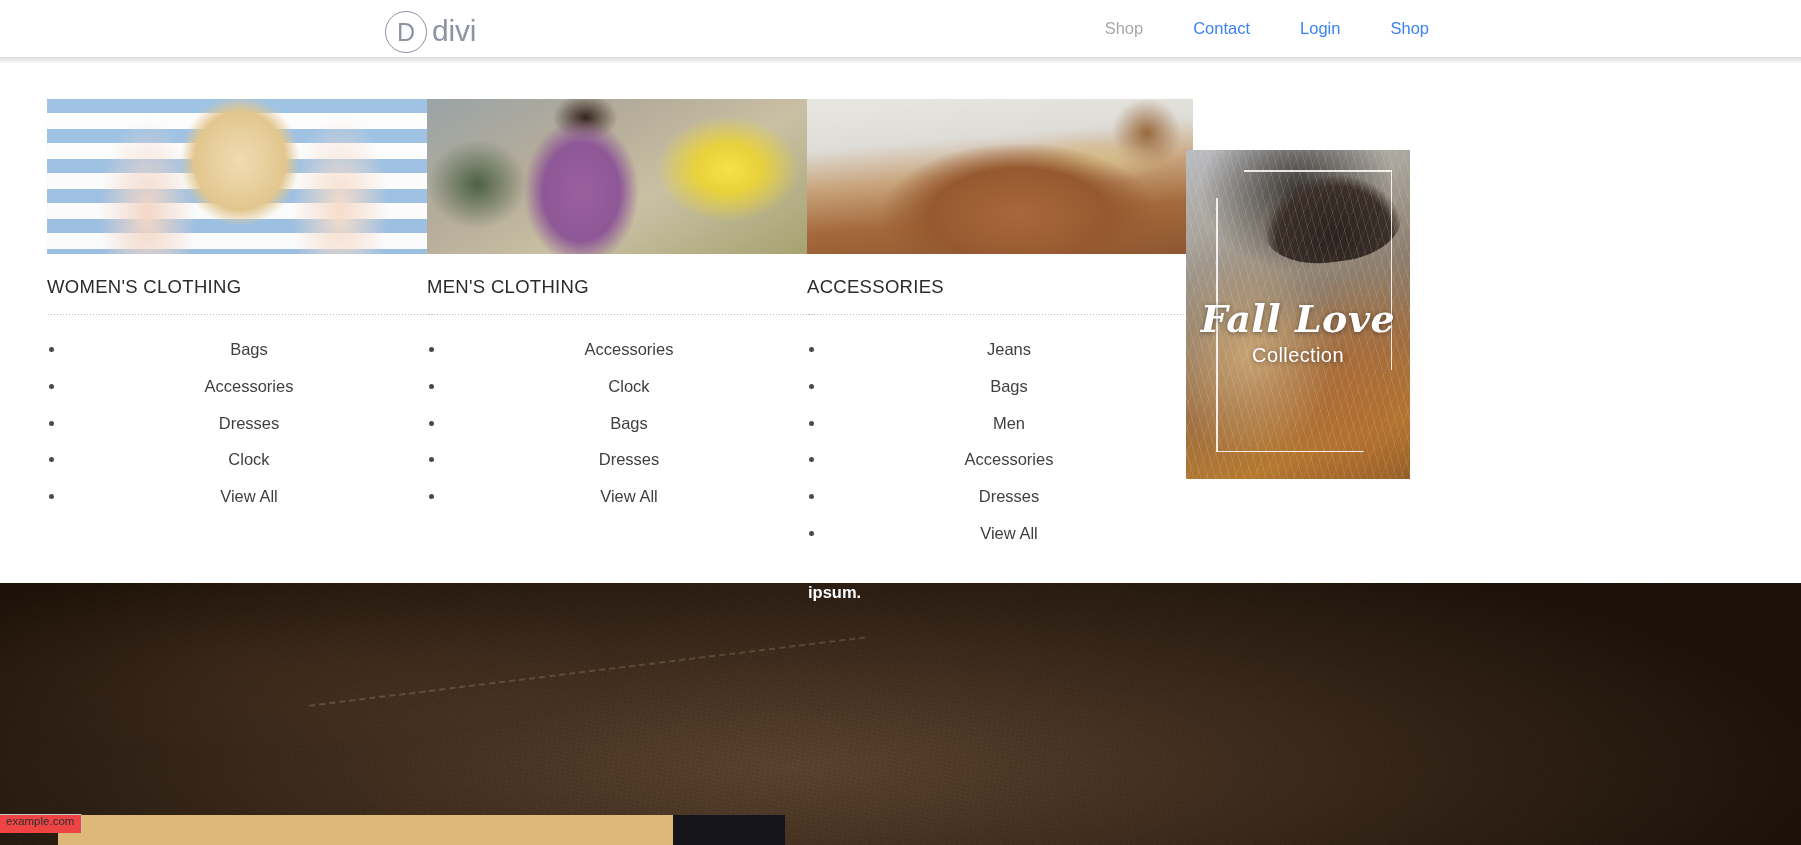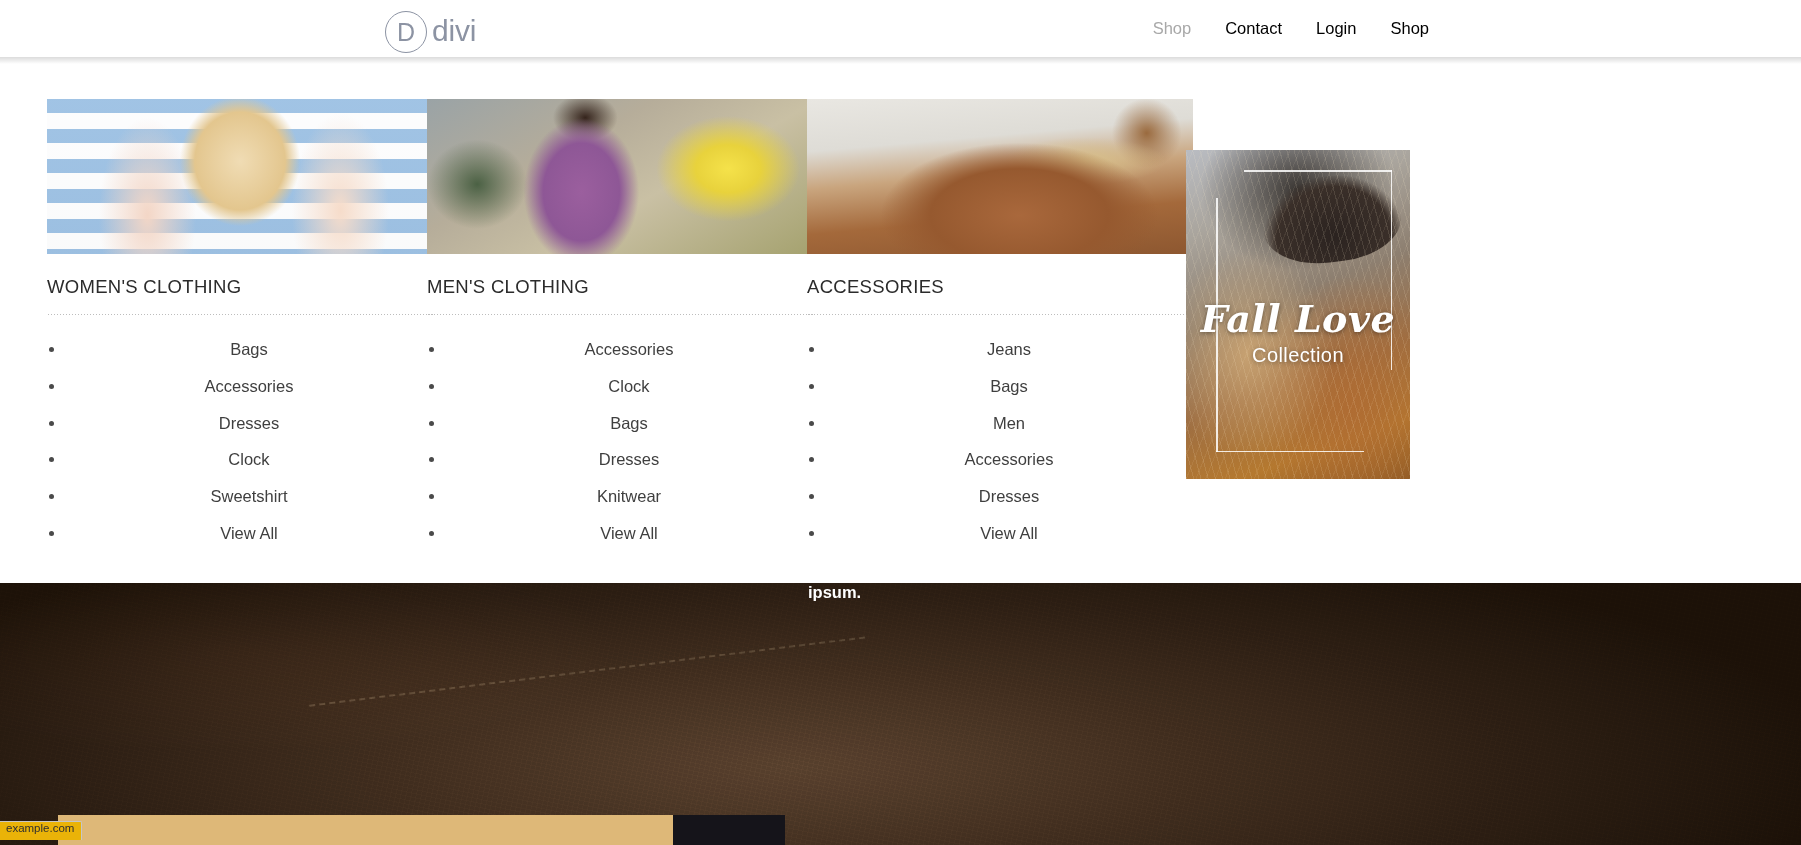--- a/index.html
+++ b/index.html
@@ -39,26 +39,26 @@
     line-height: 1;
   }
   .logo-text {
     font-size: 30px; color: #8c93a3; font-weight: 400;
     letter-spacing: -0.2px; line-height: 1; padding-bottom: 3px;
   }
 
   .nav {
     position: absolute; right: 0; top: 0;
     height: 57px;
-    display: flex; align-items: center; gap: 0px;
+    display: flex; align-items: center; gap: 16px;
     padding-right: 355px;
   }
   .nav-item {
     font-size: 16.5px;
-    color: #000000;
+    color: #3b82f6;
     padding: 0 17px;
     cursor: pointer;
     white-space: nowrap;
     line-height: 57px;
   }
   .nav-item.muted { color: #a8a8a8; }
 
   
   .megamenu {
     position: absolute; top: 64px; left: 0;
@@ -241,24 +241,24 @@
     position: absolute;
     left: 673px; bottom: 0;
     width: 112px; height: 30px;
     background: #15141a;
     z-index: 15;
   }
 
   
   .status-bar {
     position: absolute;
-    left: 0; bottom: 5px;
+    left: 0; bottom: 12px;
     height: 19px;
     padding: 0 7px 6px 6px;
-    background: #eab308;
+    background: #ef4444;
     border-top: 1px solid #c6c6c6;
     border-right: 1px solid #c6c6c6;
     display: flex; align-items: center;
     font-size: 11.5px;
     color: #2f2f2f;
     font-family: "Liberation Sans", sans-serif;
     z-index: 60;
     border-radius: 0 2px 0 0;
   }
 </style>
@@ -293,41 +293,39 @@
                repeating-linear-gradient(180deg, rgba(150,190,228,0.85) 0 14px, rgba(255,255,255,0.92) 14px 30px),
                linear-gradient(180deg, #dfe3e8 0%, #cdd4dc 55%, #bcc4ce 100%);">
         </div>
         <div class="mm-title">WOMEN'S CLOTHING</div>
         <div class="mm-rule"></div>
         <ul class="mm-list">
           <li>Bags</li>
           <li>Accessories</li>
           <li>Dresses</li>
           <li>Clock</li>
-          <li>Sweetshirt</li>
           <li>View All</li>
         </ul>
       </div>
 
       <div class="mm-col c2">
         <div class="mm-thumb" style="background:
                radial-gradient(ellipse 30% 55% at 78% 45%, #f5e24a 0%, #e8d23c 28%, rgba(232,210,60,0) 62%),
                radial-gradient(ellipse 22% 70% at 40% 60%, #9b5f9e 0%, #8e5796 45%, rgba(142,87,150,0) 68%),
                radial-gradient(ellipse 12% 22% at 41% 12%, #35241c 0%, rgba(53,36,28,0) 70%),
                radial-gradient(ellipse 18% 40% at 13% 55%, #4b6144 0%, rgba(75,97,68,0) 72%),
                linear-gradient(150deg, #9aa3a6 0%, #b6ad9a 35%, #c9c0a4 60%, #a5a26f 100%);">
         </div>
         <div class="mm-title">MEN'S CLOTHING</div>
         <div class="mm-rule"></div>
         <ul class="mm-list">
           <li>Accessories</li>
           <li>Clock</li>
           <li>Bags</li>
           <li>Dresses</li>
-          <li>Knitwear</li>
           <li>View All</li>
         </ul>
       </div>
 
       <div class="mm-col c3">
         <div class="mm-thumb" style="background:
                radial-gradient(ellipse 46% 60% at 55% 75%, #a9683c 0%, #96592f 50%, rgba(150,89,47,0) 78%),
                radial-gradient(ellipse 30% 22% at 72% 40%, #d8c08a 0%, rgba(216,192,138,0) 70%),
                radial-gradient(ellipse 12% 30% at 88% 22%, #9a6a3e 0%, rgba(154,106,62,0) 75%),
                linear-gradient(175deg, #e9e7e2 0%, #dedcd6 28%, #c9a57e 48%, #a4693b 72%, #8d5730 100%);">

